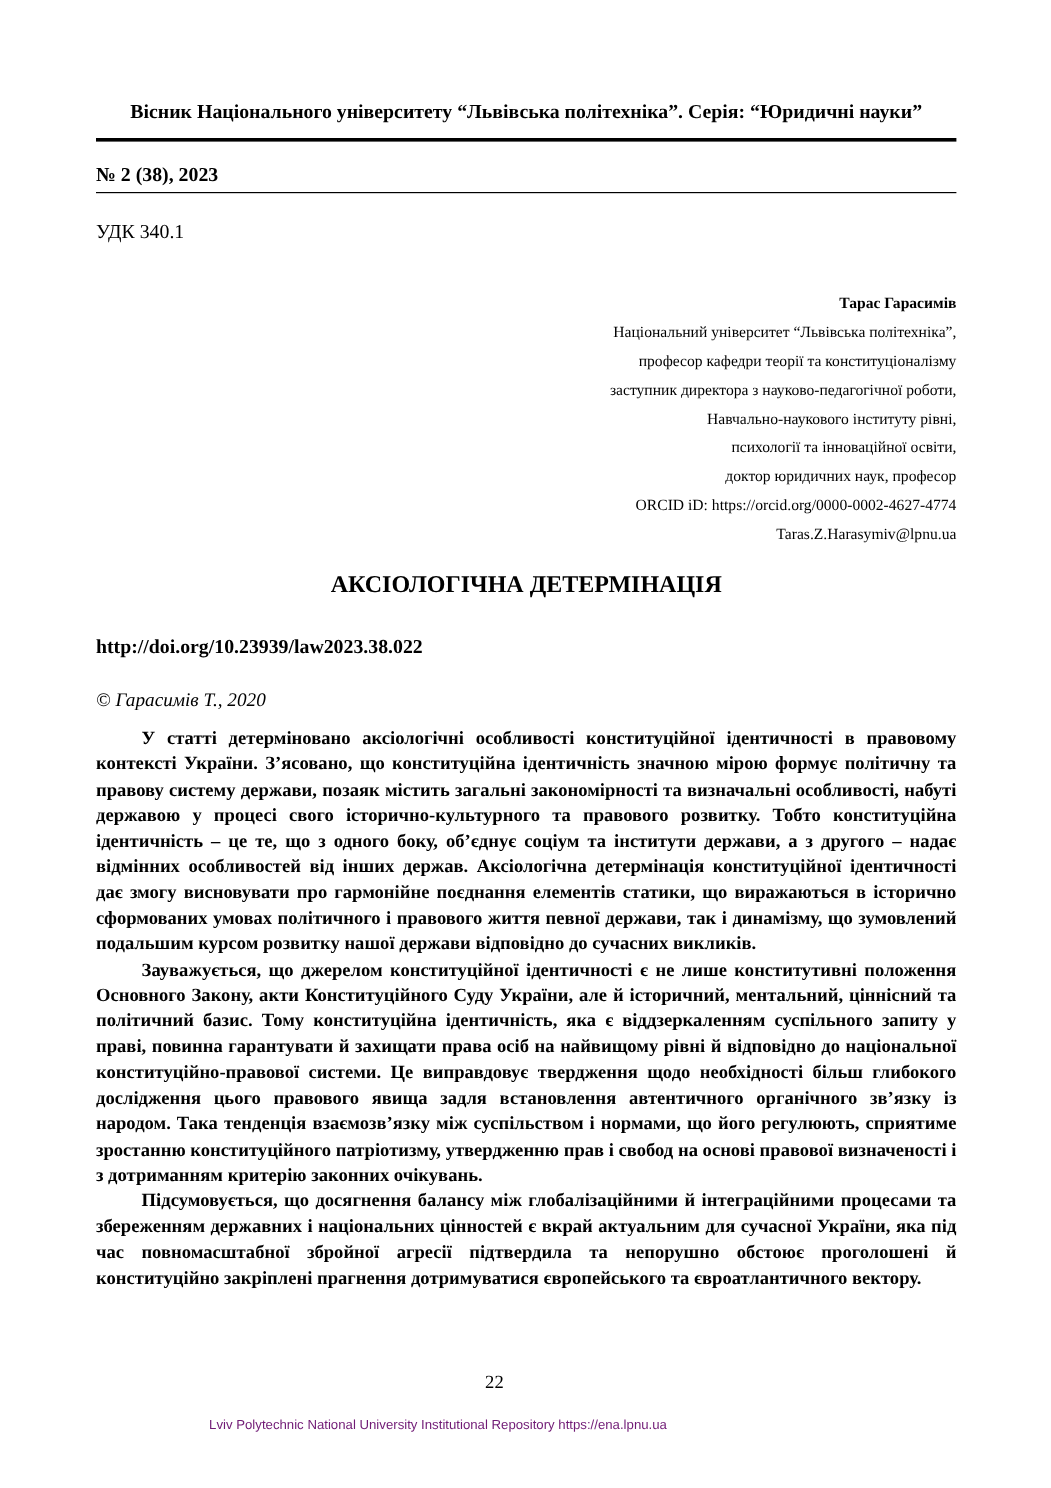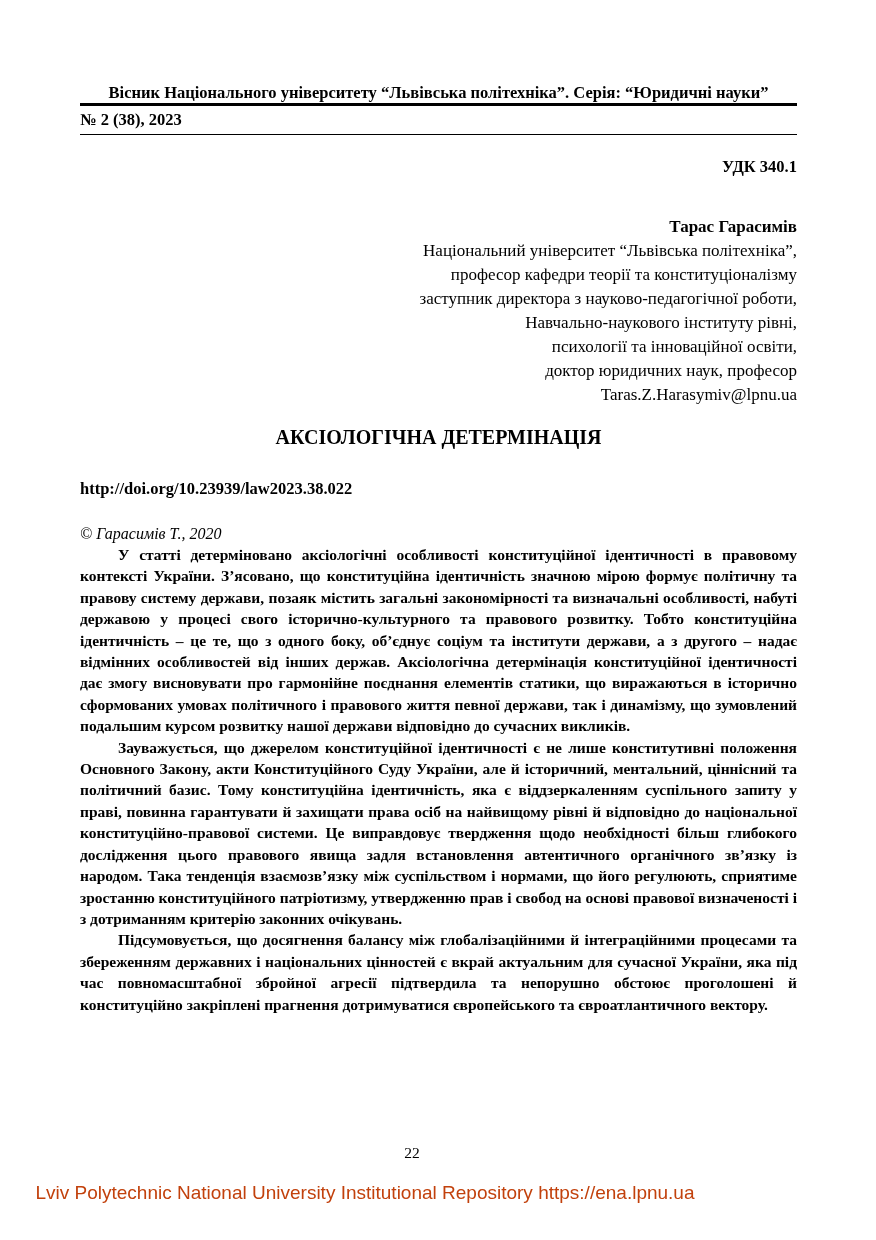--- a/index.html
+++ b/index.html
@@ -21,44 +21,43 @@
     margin: 0;
     padding: 83px 79px 0 80px;
     height: 1157px;
   }
   
   .journal-header-title {
     text-align: center;
     font-weight: bold;
     font-size: 16.5px;
     line-height: 20px;
-    padding-bottom: 0;
+    padding-bottom: 12px;
     border-bottom: 3px solid #000;
     white-space: nowrap;
   }
   .journal-issue {
     font-weight: bold;
     font-size: 16.5px;
     line-height: 20px;
-    padding: 4px 0 4px 0;
+    padding: 18px 0 4px 0;
     border-bottom: 1.5px solid #000;
     text-align: left;
   }
   
   .udc {
     margin-top: 22px;
-    text-align: right;
-    font-weight: bold;
+    font-weight: normal;
     font-size: 16.5px;
   }
   
   .author-block {
     margin-top: 38px;
     text-align: right;
-    font-size: 17px;
+    font-size: 13px;
     line-height: 24px;
   }
   .author-name {
     font-weight: bold;
   }
   
   .article-title {
     margin-top: 19px;
     text-align: center;
     font-weight: bold;
@@ -74,21 +73,21 @@
   }
   
   .copyright {
     margin-top: 26px;
     font-style: italic;
     font-size: 16px;
     text-align: left;
   }
   
   .abstract {
-    margin-top: 1px;
+    margin-top: 12px;
   }
   .abstract p {
     margin: 0;
     font-weight: bold;
     font-size: 15.5px;
     line-height: 21.4px;
     text-align: justify;
     text-indent: 38px;
   }
   
@@ -101,22 +100,22 @@
     font-size: 15.5px;
     font-family: "Liberation Serif", serif;
   }
   .repository-footer {
     position: absolute;
     left: 0;
     top: 1182px;
     width: 730px;
     text-align: center;
     font-family: "Liberation Sans", sans-serif;
-    font-size: 19px;
-    color: #c2410c;
+    font-size: 11px;
+    color: #701a75;
   }
 </style>
 </head>
 <body>
 
 <div class="page">
 
   <div class="journal-header">
     <div class="journal-header-title">Вісник Національного університету “Львівська політехніка”. Серія: “Юридичні науки”</div>
     <div class="journal-issue">№ 2 (38), 2023</div>
@@ -125,20 +124,21 @@
   <div class="udc">УДК 340.1</div>
 
   <div class="author-block">
     <div class="author-name">Тарас Гарасимів</div>
     <div>Національний університет “Львівська політехніка”,</div>
     <div>професор кафедри теорії та конституціоналізму</div>
     <div>заступник директора з науково-педагогічної роботи,</div>
     <div>Навчально-наукового інституту рівні,</div>
     <div>психології та інноваційної освіти,</div>
     <div>доктор юридичних наук, професор</div>
+    <div>ORCID iD: https://orcid.org/0000-0002-4627-4774</div>
     <div>Taras.Z.Harasymiv@lpnu.ua</div>
   </div>
 
   <div class="article-title">
     <div>АКСІОЛОГІЧНА ДЕТЕРМІНАЦІЯ</div>
   </div>
 
   <div class="doi">http://doi.org/10.23939/law2023.38.022</div>
 
   <div class="copyright">© Гарасимів Т., 2020</div>

